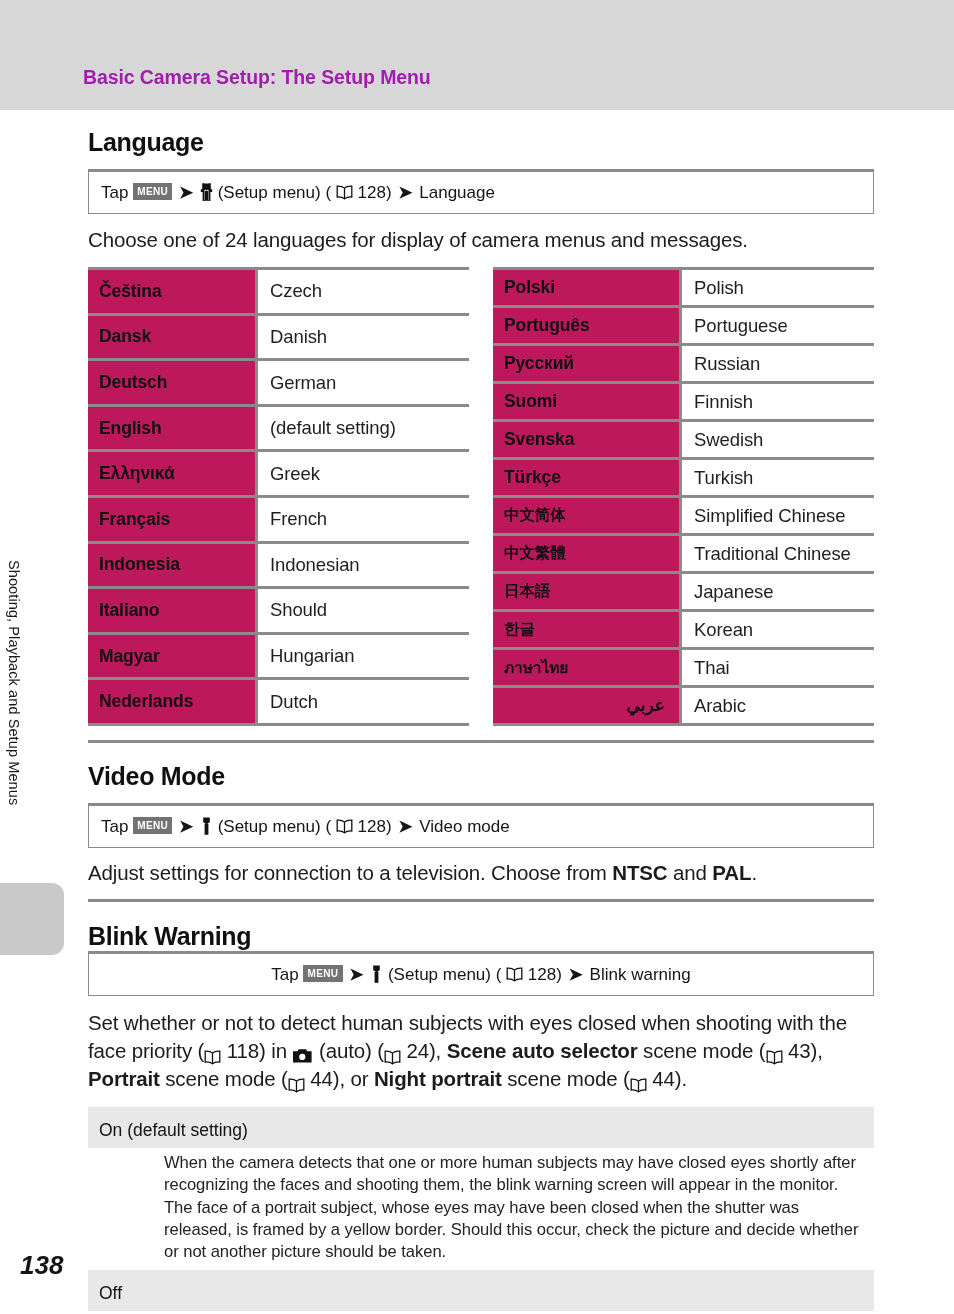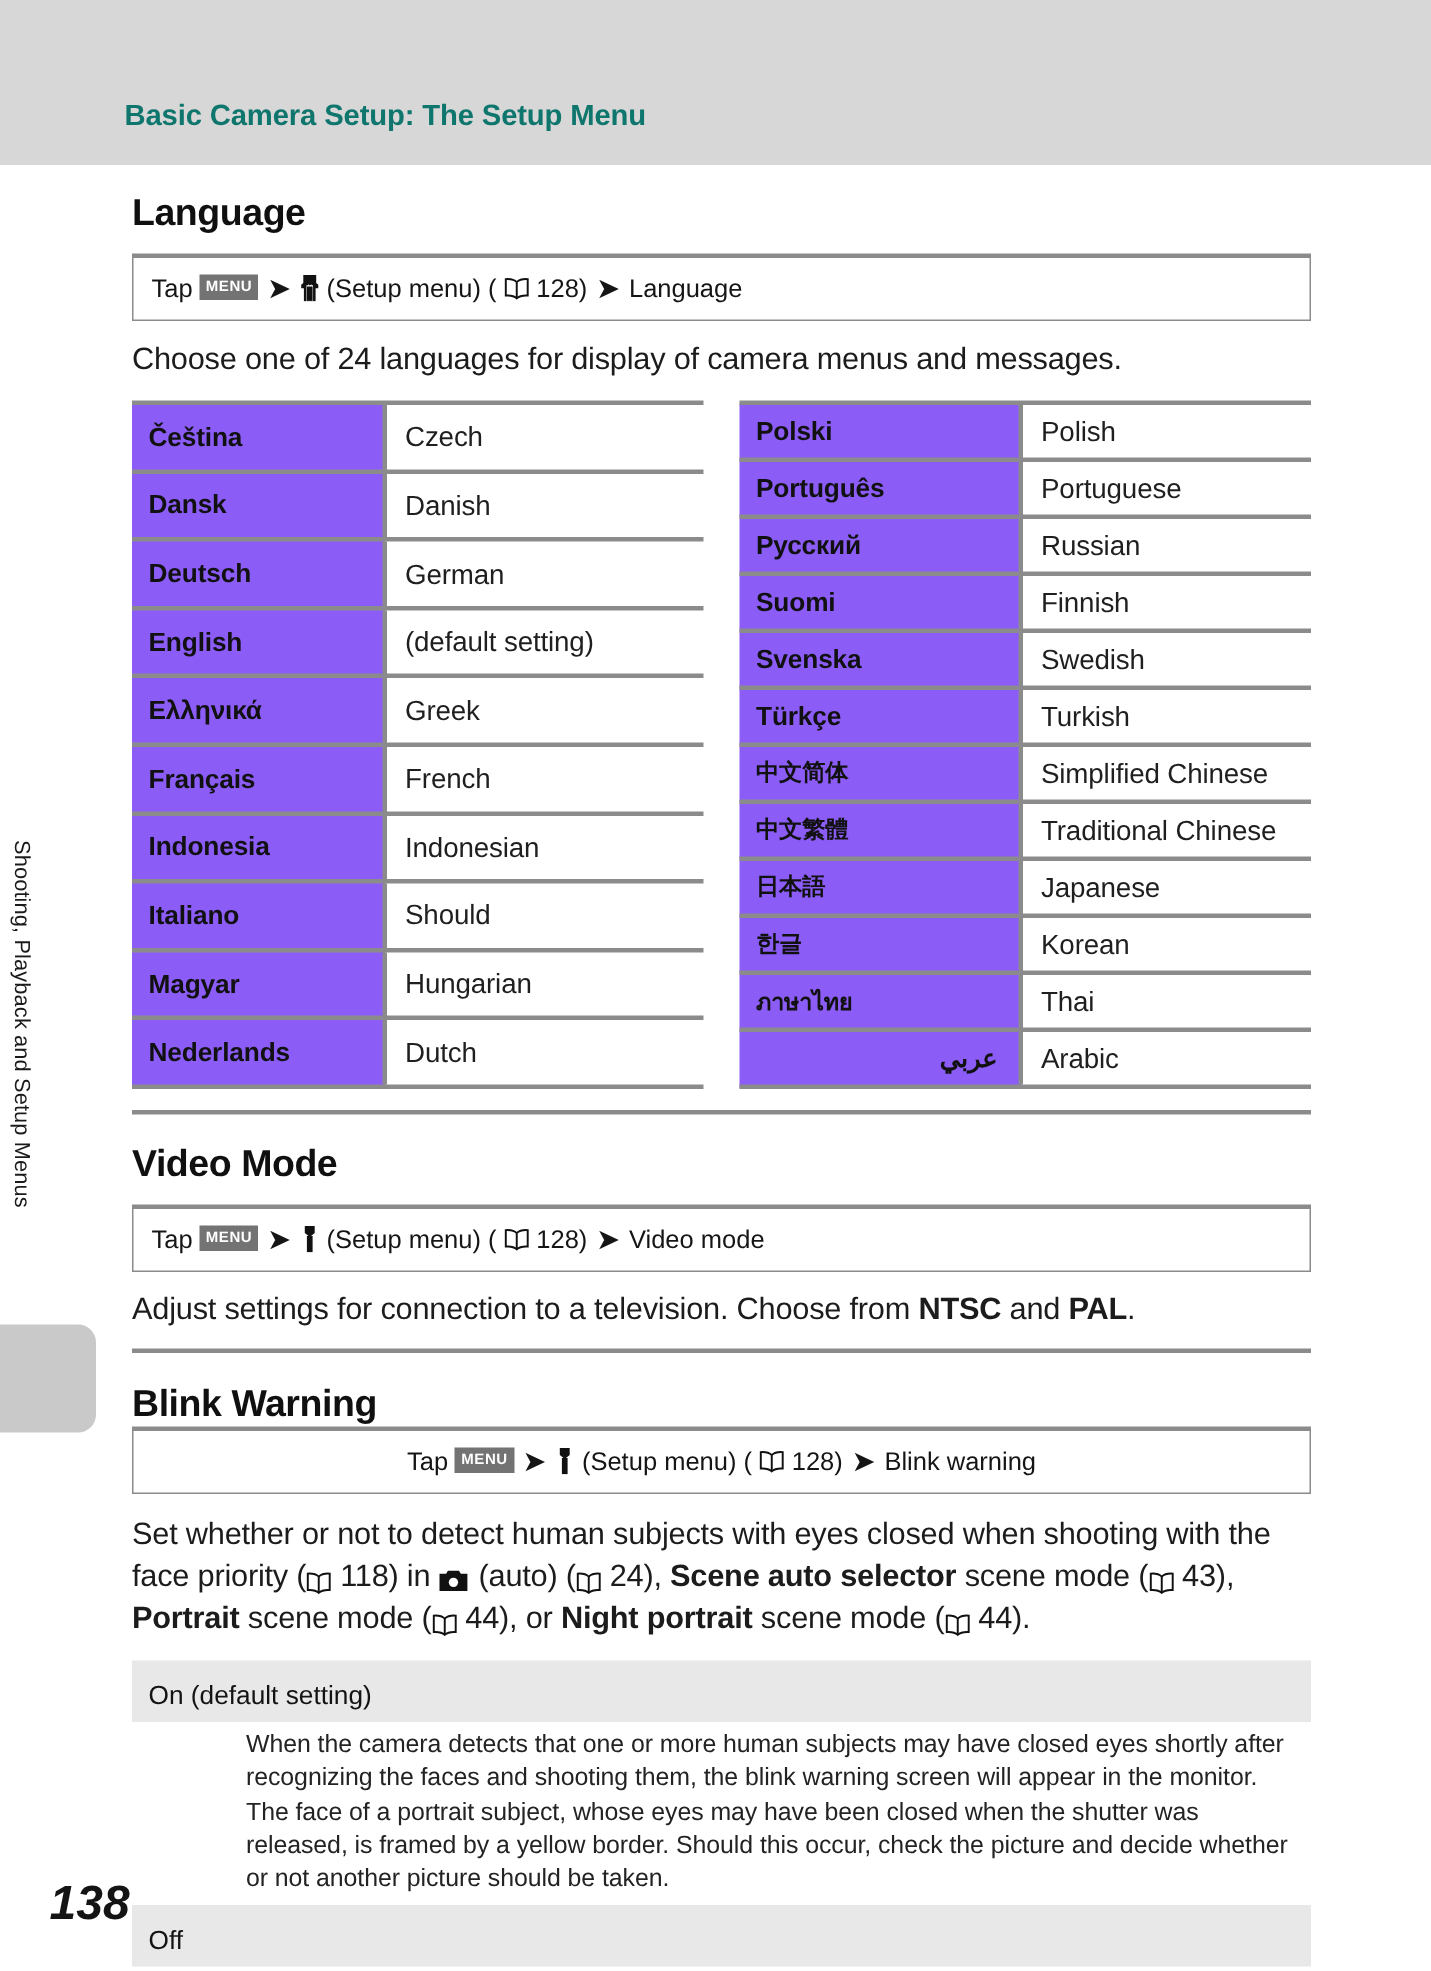--- a/index.html
+++ b/index.html
@@ -25,21 +25,21 @@
     height: 110px;
     background: #d7d7d7;
   }
   .header-title {
     position: absolute;
     left: 83px;
     top: 66px;
     font-size: 19.5px;
     font-weight: 600;
     letter-spacing: -0.1px;
-    color: #0f766e;
+    color: #a21caf;
     white-space: nowrap;
   }
 
   
   .side-tab-label {
     position: absolute;
     left: 22px;
     top: 560px;
     width: 24px;
     font-size: 14.5px;
@@ -55,23 +55,23 @@
     top: 883px;
     width: 92px;
     height: 72px;
     background: #c9c9c9;
     border-radius: 12px;
   }
 
   
   .page-number {
     position: absolute;
-    left: 33px;
+    left: 20px;
     top: 1250px;
-    font-size: 32px;
+    font-size: 26px;
     font-style: italic;
     font-weight: 700;
     color: #141414;
   }
 
   
   .content {
     position: absolute;
     left: 88px;
     top: 110px;
@@ -174,21 +174,21 @@
     border-top: 3px solid #8b8b8b;
     padding: 0;
     height: 35px;
     vertical-align: middle;
   }
   .lang-table tr:last-child td {
     border-bottom: 3px solid #8b8b8b;
   }
   .lang-table td.native {
     width: 156px;
-    background: #8b5cf6;
+    background: #be185d;
     font-weight: 700;
     font-size: 17.5px;
     padding-left: 11px;
     color: #111;
     letter-spacing: -0.1px;
   }
   .lang-table td.native.script {
     font-size: 15.5px;
   }
   .lang-table td.native.rtl {

